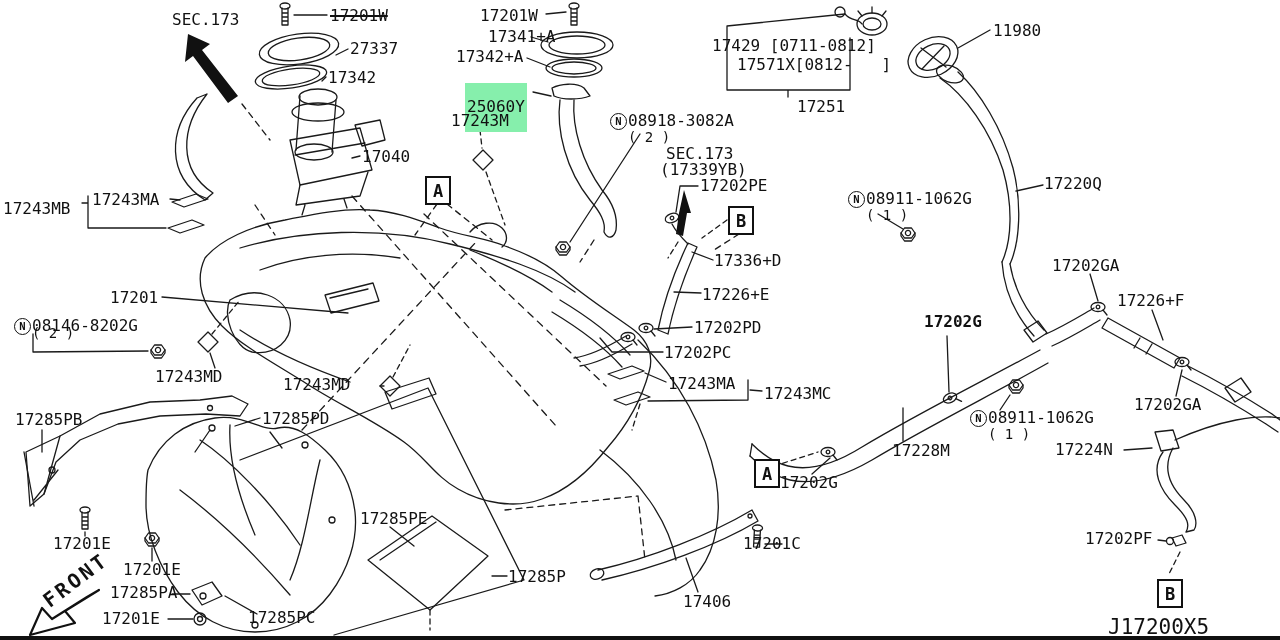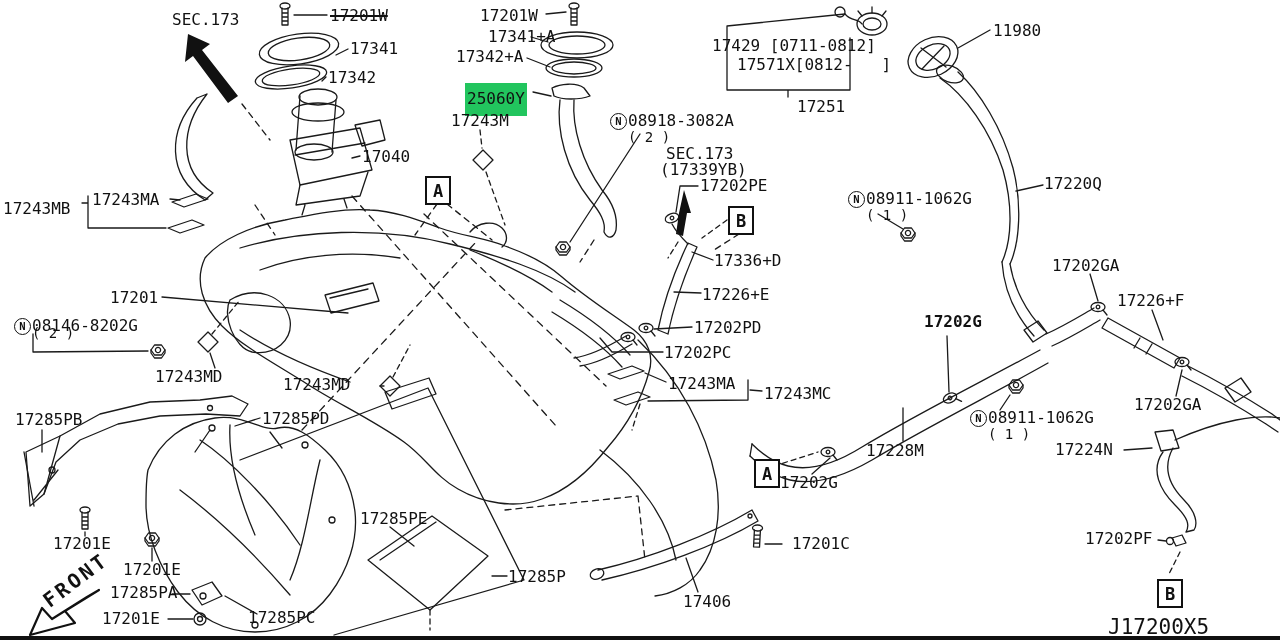--- a/index.html
+++ b/index.html
@@ -2,21 +2,21 @@
 <html><head>
 <meta charset="utf-8">
 <style>
   html,body{margin:0;padding:0;background:#fff;}
   .stage{position:relative;width:1280px;height:640px;background:#fff;overflow:hidden;
          font-family:"DejaVu Sans Mono",monospace;color:#111;}
   svg.art{position:absolute;left:0;top:0;z-index:1;}
   .lbl{position:absolute;font-size:16px;line-height:1.05;white-space:pre;z-index:2;}
   .qty{font-size:14px;}
   .strike{text-decoration:line-through;text-decoration-thickness:1.5px;}
-  .hl{background:#22c55e;padding:8px 2px;}
+  .hl{background:#86efac;padding:16px 2px;}
   .b{font-weight:bold;}
   .box{position:absolute;width:22px;height:25px;border:2px solid #111;background:#fff;
        display:flex;align-items:center;justify-content:center;font-size:17px;font-weight:bold;z-index:2;}
   .ncirc{display:inline-flex;width:15px;height:15px;border:1.5px solid #111;border-radius:50%;
          align-items:center;justify-content:center;font-size:10.5px;font-weight:bold;margin-right:1px;
          transform:translateY(-1px);flex:none;}
   .front{position:absolute;font-size:20px;font-weight:bold;letter-spacing:3px;
          transform:rotate(-37deg);z-index:2;}
   .code{position:absolute;font-size:21px;z-index:2;}
 </style>
@@ -243,21 +243,21 @@
     </g>
 
     <path d="M99,590 L65,611 L75,623 L30,635 L42,608 L52,619 L87,597 Z" fill="#fff" stroke="#111" stroke-width="2.2"></path>
 
     <rect x="0" y="636" width="1280" height="4" fill="#111" stroke="none"></rect>
   </g>
 </svg>
 
 <div class="lbl" style="left:172px;top:12px">SEC.173</div>
 <div class="lbl strike" style="left:330px;top:8px">17201W</div>
-<div class="lbl" style="left:350px;top:41px">17341</div>
+<div class="lbl" style="left:350px;top:41px">27337</div>
 <div class="lbl" style="left:328px;top:70px">17342</div>
 <div class="lbl" style="left:480px;top:8px">17201W</div>
 <div class="lbl" style="left:488px;top:29px">17341+A</div>
 <div class="lbl" style="left:456px;top:49px">17342+A</div>
 <div class="lbl hl" style="left:465px;top:83px">25060Y</div>
 <div class="lbl" style="left:451px;top:113px">17243M</div>
 <div class="lbl" style="left:362px;top:149px">17040</div>
 <div class="lbl" style="left:712px;top:38px">17429 [0711-0812]</div>
 <div class="lbl" style="left:737px;top:57px">17571X[0812-   ]</div>
 <div class="lbl" style="left:797px;top:99px">17251</div>
@@ -284,26 +284,26 @@
 <div class="lbl qty" style="left:32px;top:326px">( 2 )</div>
 <div class="lbl" style="left:155px;top:369px">17243MD</div>
 <div class="lbl" style="left:283px;top:377px">17243MD</div>
 <div class="lbl" style="left:668px;top:376px">17243MA</div>
 <div class="lbl" style="left:764px;top:386px">17243MC</div>
 <div class="lbl" style="left:15px;top:412px">17285PB</div>
 <div class="lbl" style="left:262px;top:411px">17285PD</div>
 <div class="lbl" style="left:360px;top:511px">17285PE</div>
 <div class="lbl" style="left:508px;top:569px">17285P</div>
 <div class="lbl" style="left:780px;top:475px">17202G</div>
-<div class="lbl" style="left:866px;top:443px">17228M</div>
+<div class="lbl" style="left:892px;top:443px">17228M</div>
 <div class="lbl" style="left:970px;top:410px"><span class="ncirc">N</span><span>08911-1062G</span></div>
 <div class="lbl qty" style="left:988px;top:427px">( 1 )</div>
 <div class="lbl" style="left:1055px;top:442px">17224N</div>
 <div class="lbl" style="left:1134px;top:397px">17202GA</div>
-<div class="lbl" style="left:792px;top:536px">17201C</div>
+<div class="lbl" style="left:743px;top:536px">17201C</div>
 <div class="lbl" style="left:683px;top:594px">17406</div>
 <div class="lbl" style="left:1085px;top:531px">17202PF</div>
 <div class="lbl" style="left:53px;top:536px">17201E</div>
 <div class="lbl" style="left:123px;top:562px">17201E</div>
 <div class="lbl" style="left:110px;top:585px">17285PA</div>
 <div class="lbl" style="left:102px;top:611px">17201E</div>
 <div class="lbl" style="left:248px;top:610px">17285PC</div>
 
 <div class="box" style="left:425px;top:176px">A</div>
 <div class="box" style="left:728px;top:206px">B</div>

